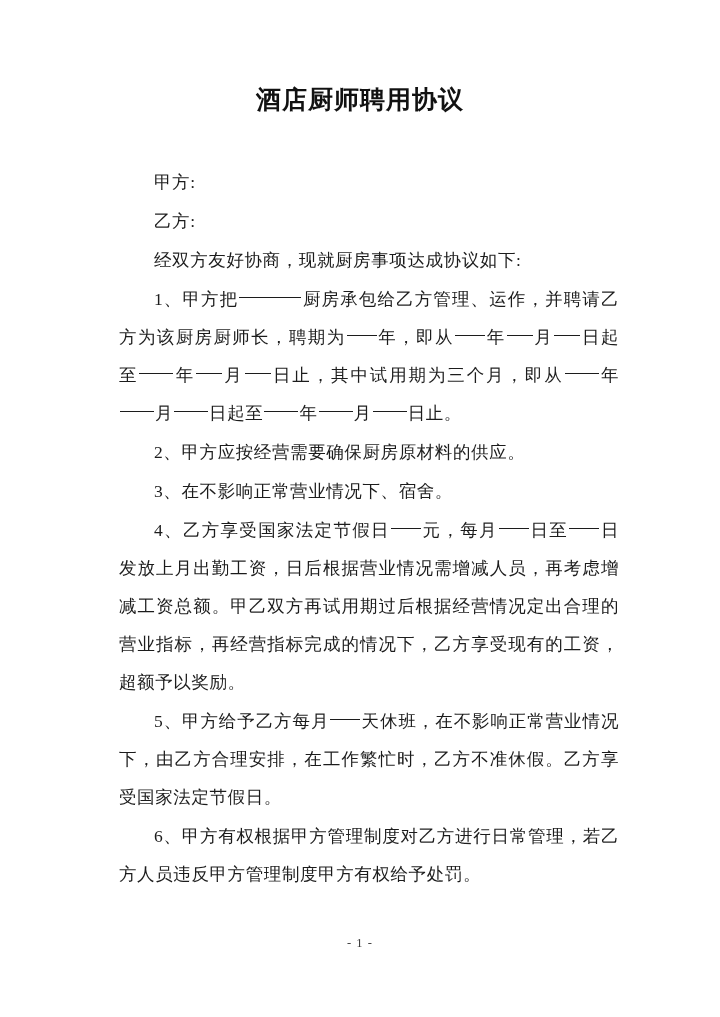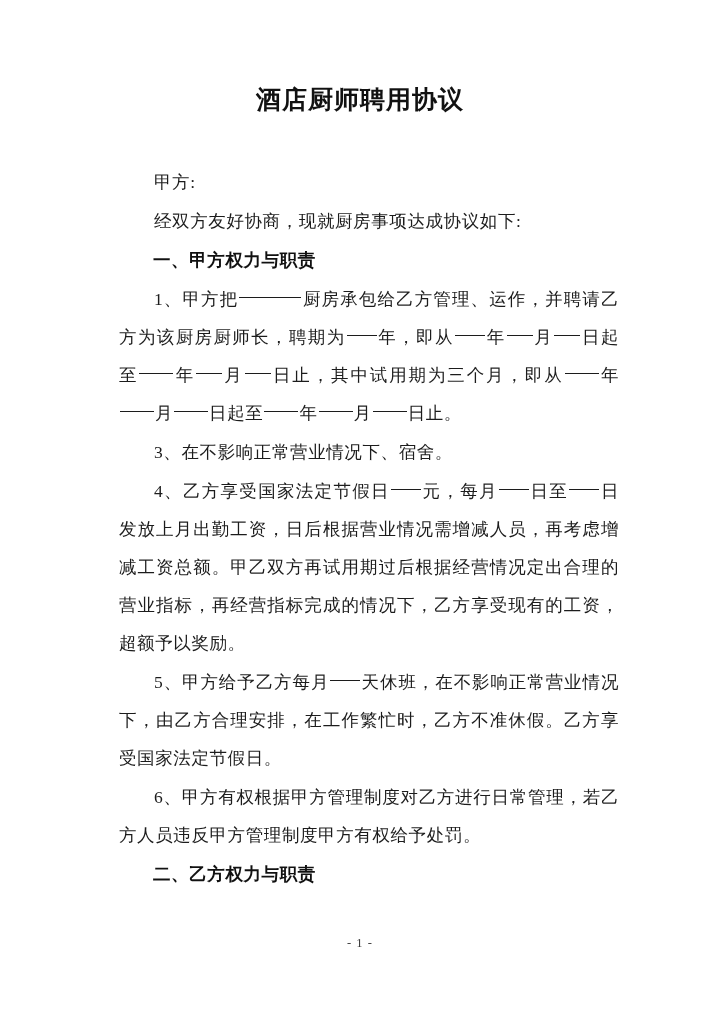--- a/index.html
+++ b/index.html
@@ -104,30 +104,30 @@
 <body>
 
 <div id="page">
 
   <div class="doc-title">酒店厨师聘用协议</div>
 
   <div class="body-block">
 
     <p class="para indent">甲方:</p>
 
+    <p class="para indent">乙方:</p>
 
     <p class="para indent">经双方友好协商，现就厨房事项达成协议如下:</p>
 
     <div id="sections-container">
-        <p class="heading">一、甲方权力与职责</p>
         <p class="para indent"><span>1、</span><span>甲方把</span><span class="blank w4">&nbsp;</span><span>厨房承包给乙方管理、运作，并聘请乙方为该厨房厨师长，聘期为</span><span class="blank w1">&nbsp;</span><span>年，即从</span><span class="blank w1">&nbsp;</span><span>年</span><span class="blank w2">&nbsp;</span><span>月</span><span class="blank w2">&nbsp;</span><span>日起至</span><span class="blank w3">&nbsp;</span><span>年</span><span class="blank w2">&nbsp;</span><span>月</span><span class="blank w2">&nbsp;</span><span>日止，其中试用期为三个月，即从</span><span class="blank w3">&nbsp;</span><span>年</span><span class="blank w3">&nbsp;</span><span>月</span><span class="blank w3">&nbsp;</span><span>日起至</span><span class="blank w3">&nbsp;</span><span>年</span><span class="blank w3">&nbsp;</span><span>月</span><span class="blank w3">&nbsp;</span><span>日止。</span></p>
+        <p class="para indent"><span>2、</span><span>甲方应按经营需要确保厨房原材料的供应。</span></p>
         <p class="para indent"><span>3、</span><span>在不影响正常营业情况下、宿舍。</span></p>
         <p class="para indent"><span>4、</span><span>乙方享受国家法定节假日</span><span class="blank w1">&nbsp;</span><span>元，每月</span><span class="blank w1">&nbsp;</span><span>日至</span><span class="blank w1">&nbsp;</span><span>日发放上月出勤工资，日后根据营业情况需增减人员，再考虑增减工资总额。甲乙双方再试用期过后根据经营情况定出合理的营业指标，再经营指标完成的情况下，乙方享受现有的工资，超额予以奖励。</span></p>
         <p class="para indent"><span>5、</span><span>甲方给予乙方每月</span><span class="blank w1">&nbsp;</span><span>天休班，在不影响正常营业情况下，由乙方合理安排，在工作繁忙时，乙方不准休假。乙方享受国家法定节假日。</span></p>
         <p class="para indent"><span>6、</span><span>甲方有权根据甲方管理制度对乙方进行日常管理，若乙方人员违反甲方管理制度甲方有权给予处罚。</span></p>
-        <p class="heading">二、乙方权力与职责</p>
       </div>
 
   </div>
 
   <div class="page-footer">- 1 -</div>
 
 </div>
 
 </body></html>

